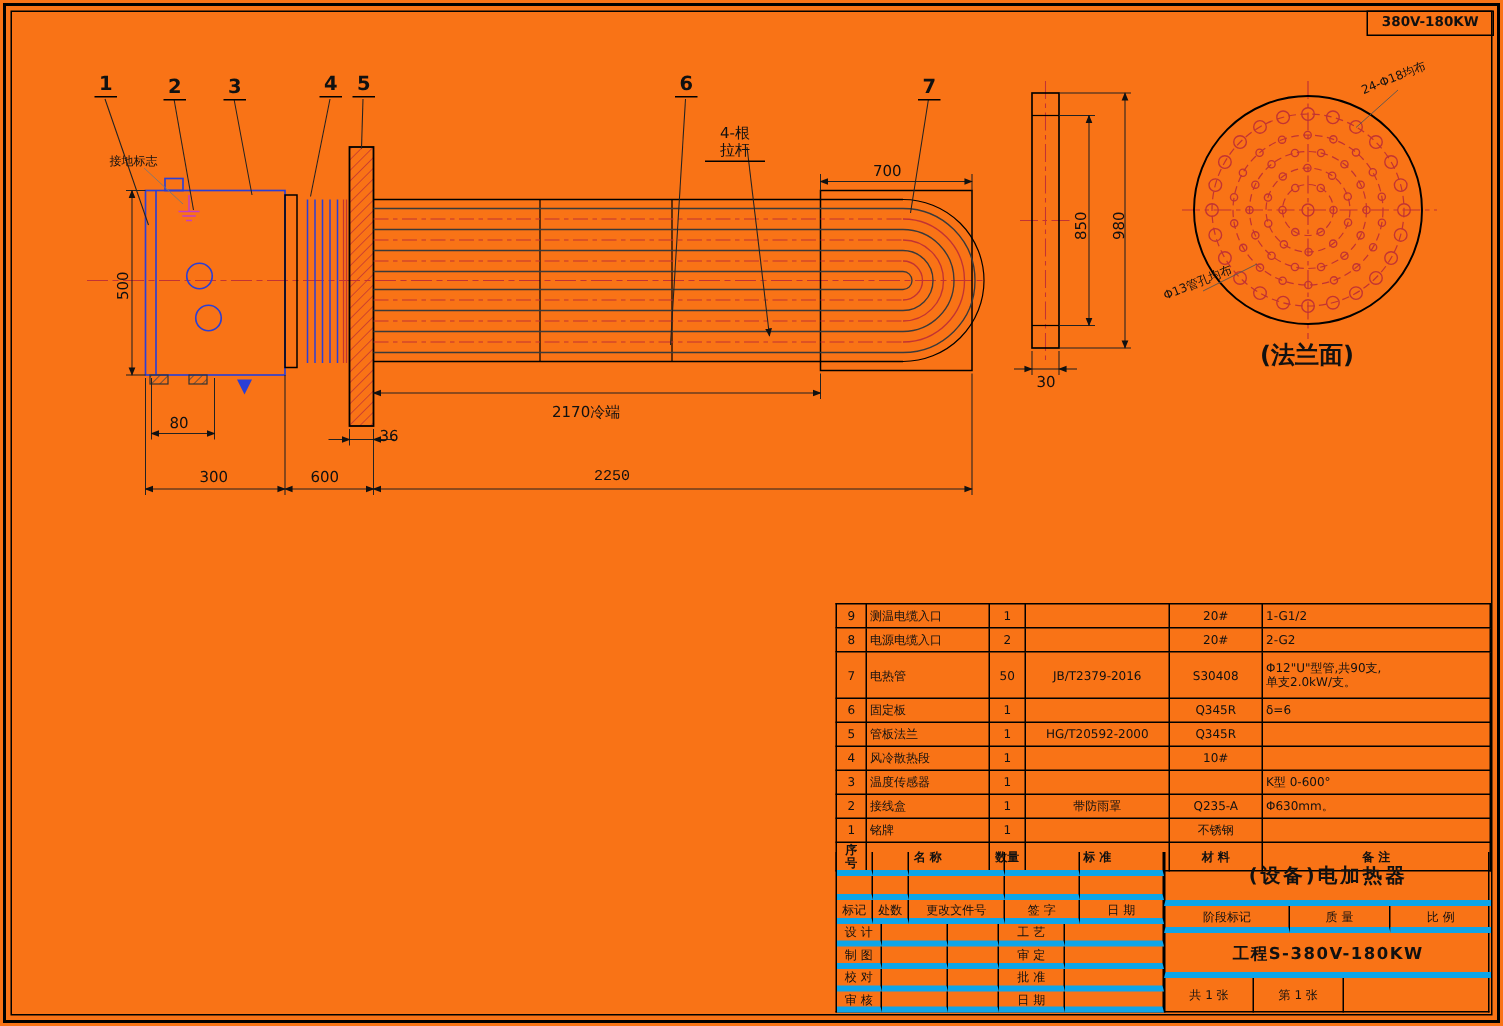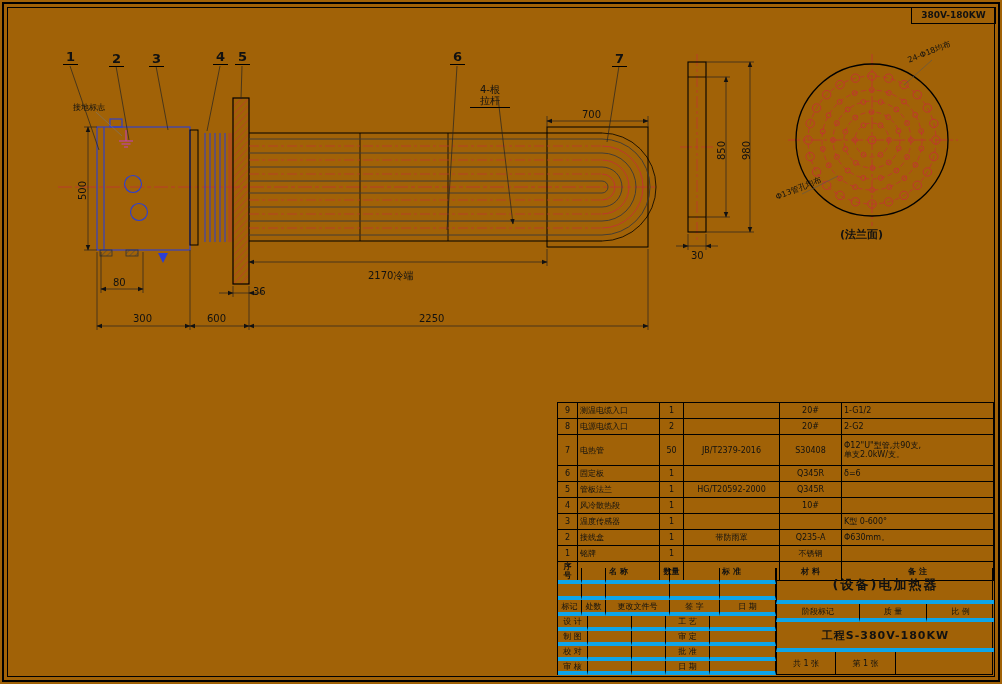--- a/index.html
+++ b/index.html
@@ -1,30 +1,30 @@
 <!DOCTYPE html>
 <html><head>
 <meta charset="utf-8">
 <style>
   html,body{margin:0;padding:0;background:#e8e8e8;}
-  .sheet{position:relative;width:1002px;height:684px;background:#a16207;
+  .sheet{position:relative;width:1002px;height:684px;background:#f97316;
          font-family:"DejaVu Sans",sans-serif;color:#111;overflow:hidden;}
   .border-outer{position:absolute;left:2px;top:2px;right:2px;bottom:2px;border:2px solid #000;pointer-events:none;}
   .border-inner{position:absolute;left:7px;top:7px;right:7px;bottom:7px;border:1px solid #000;pointer-events:none;}
   svg.draw{position:absolute;left:0;top:0;width:1002px;height:684px;}
   .t{position:absolute;font-size:10px;line-height:11px;white-space:nowrap;color:#111;}
   .balloon{position:absolute;font-size:13px;font-weight:bold;border-bottom:1.5px solid #000;padding:0 3px;line-height:14px;}
   .rot90{transform:rotate(-90deg);transform-origin:left top;}
   .rotA{transform:rotate(-22deg);transform-origin:left center;font-size:8px;}
   .small{font-size:8px;line-height:9px;}
   .codebox{position:absolute;left:911px;top:7px;width:83px;height:15px;border:1px solid #000;
            font-size:9px;font-weight:bold;text-align:center;line-height:15px;}
   .note2{position:absolute;left:470px;top:84px;width:40px;text-align:center;font-size:10px;
          line-height:11px;border-bottom:1px solid #000;padding-bottom:1px;}
-  .flabel{position:absolute;left:840px;top:227px;font-size:11px;font-weight:bold;}
+  .flabel{position:absolute;left:840px;top:227px;font-size:16px;font-weight:bold;}
   
   table.bom{position:absolute;left:557px;top:402px;width:436px;border-collapse:collapse;table-layout:fixed;}
   table.bom td{border:1px solid #000;font-size:8px;line-height:9px;padding:0 2px;height:15px;
                text-align:center;overflow:hidden;}
   table.bom tr.tall td{height:30px;}
   table.bom tr.hdr td{height:16px;font-weight:bold;}
   table.bom td.l{text-align:left;}
   table.bom td.pre{white-space:pre-line;}
   
   .tb{position:absolute;left:557px;top:568px;width:436px;height:107px;border-left:1px solid #000;
@@ -306,21 +306,21 @@
   <span class="balloon" style="left:109px;top:52px;">2</span>
   <span class="balloon" style="left:149px;top:52px;">3</span>
   <span class="balloon" style="left:213px;top:50px;">4</span>
   <span class="balloon" style="left:235px;top:50px;">5</span>
   <span class="balloon" style="left:450px;top:50px;">6</span>
   <span class="balloon" style="left:612px;top:52px;">7</span>
 
   <span class="t" style="left:113px;top:277px;">80</span>
   <span class="t" style="left:133px;top:313px;">300</span>
   <span class="t" style="left:207px;top:313px;">600</span>
-  <span class="t" style="left:419px;top:313px;">2250</span>
+  <span class="t" style="left:396px;top:313px;font-family:Liberation Mono, monospace;">2250</span>
   <span class="t" style="left:253px;top:286px;">36</span>
   <span class="t" style="left:368px;top:250px;margin-top:20px;">2170冷端</span>
   <span class="t" style="left:582px;top:109px;">700</span>
   <span class="t rot90" style="left:77px;top:200px;">500</span>
   <span class="t rot90" style="left:716px;top:160px;">850</span>
   <span class="t rot90" style="left:741px;top:160px;">980</span>
   <span class="t" style="left:691px;top:250px;">30</span>
 
   <span class="t small" style="left:73px;top:103px;">接地标志</span>
 

